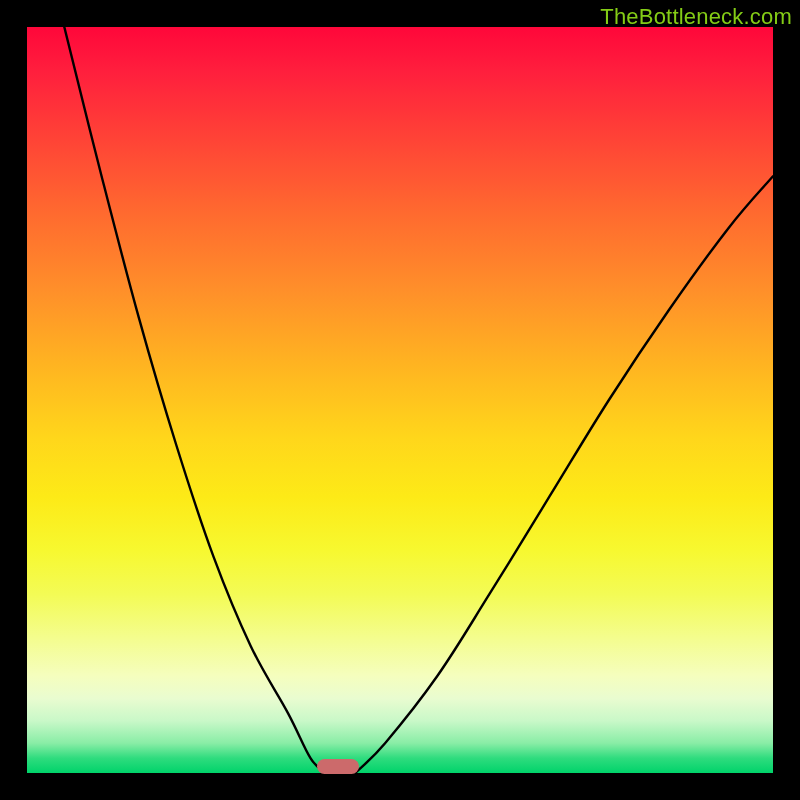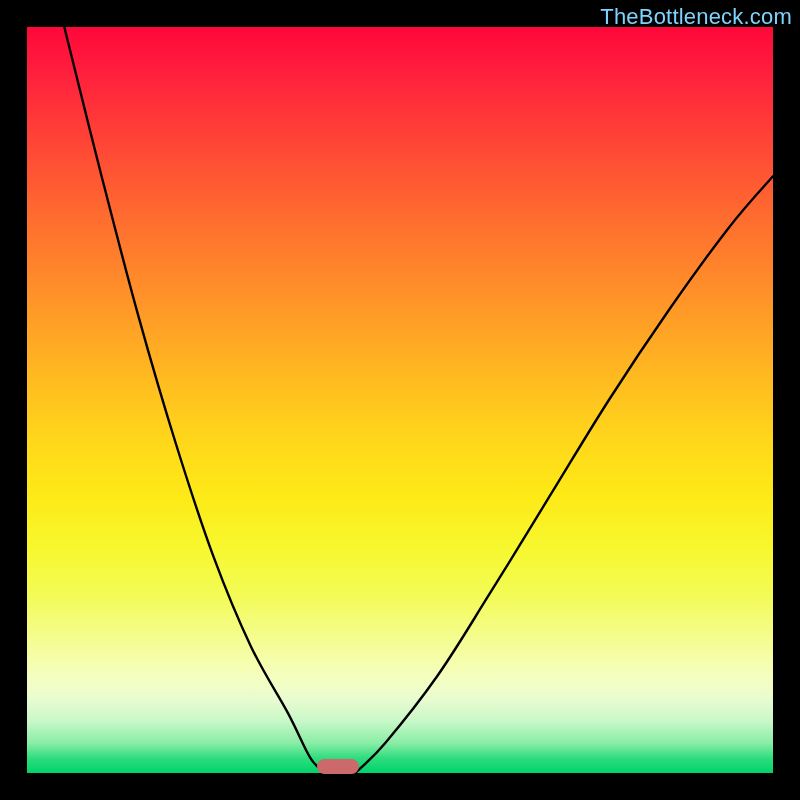--- a/index.html
+++ b/index.html
@@ -40,21 +40,21 @@
       #c9f8c8 93%,
       #89eda6 96%,
       #2fdc7e 98%,
       #00d36a 100%
     );
   }
   .watermark {
     position: absolute;
     top: 4px;
     right: 8px;
-    color: #7dd3fc;
+    color: #84cc16;
     font-size: 22px;
     letter-spacing: 0.2px;
     z-index: 5;
   }
   svg.curve {
     position: absolute;
     left: 0;
     top: 0;
     width: 746px;
     height: 746px;

